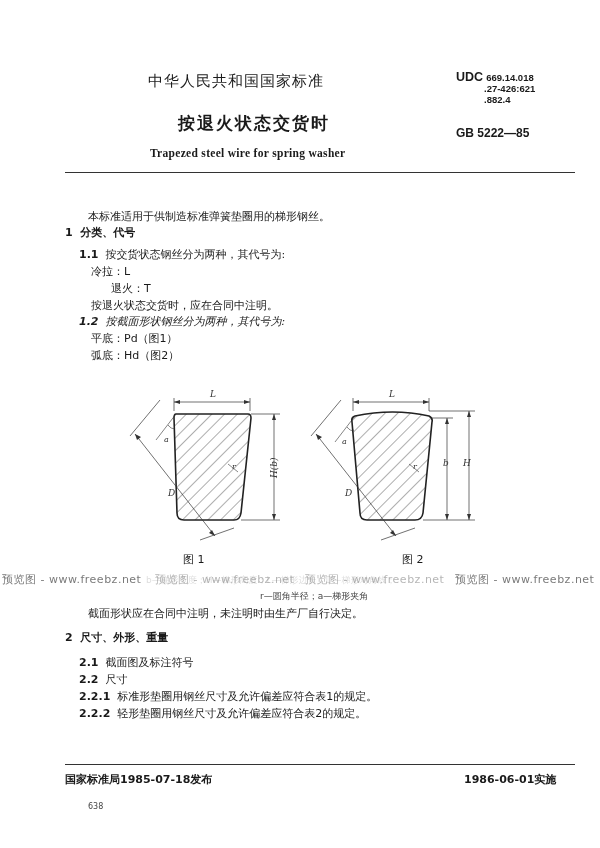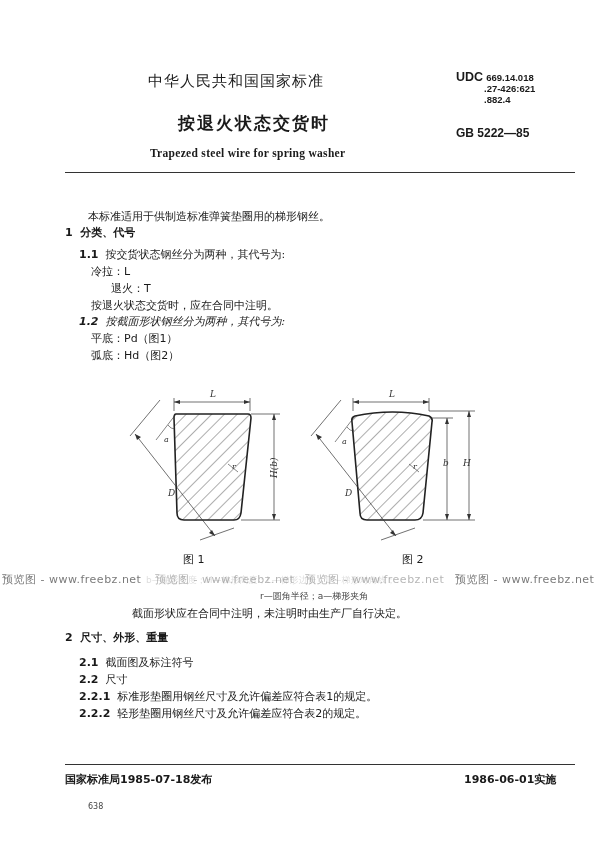--- a/index.html
+++ b/index.html
@@ -150,21 +150,21 @@
 
 <div class="abs caption-line" style="left:146px; top:574px;">b—梯形宽度；H—梯形高度；L—梯形边长；D—梯形对角线；</div>
 <div class="abs caption-line" style="left:260px; top:590px;">r—圆角半径；a—梯形夹角</div>
 
 <div class="abs watermark"></div>
 <div class="abs wm-text" style="left:2px;">预览图 - www.freebz.net</div>
 <div class="abs wm-text" style="left:155px; opacity:0.55;">预览图 - www.freebz.net</div>
 <div class="abs wm-text" style="left:305px; opacity:0.55;">预览图 - www.freebz.net</div>
 <div class="abs wm-text" style="left:455px;">预览图 - www.freebz.net</div>
 
-<div class="abs p" style="left:88px; top:606px;margin-left:44px;">截面形状应在合同中注明，未注明时由生产厂自行决定。</div>
+<div class="abs p" style="left:88px; top:606px;">截面形状应在合同中注明，未注明时由生产厂自行决定。</div>
 
 <div class="abs p b" style="left:65px; top:630px;">
   <span>2</span>&nbsp;&nbsp;<span>尺寸、外形、重量</span>
 </div>
 
 <div class="abs p" style="left:79px; top:655px;">
   <span class="b">2.1</span>&nbsp;&nbsp;<span>截面图及标注符号</span>
 </div>
 <div class="abs p" style="left:79px; top:672px;">
   <span class="b">2.2</span>&nbsp;&nbsp;<span>尺寸</span>

